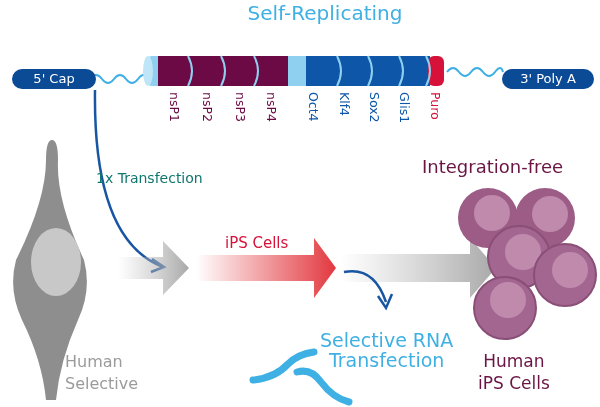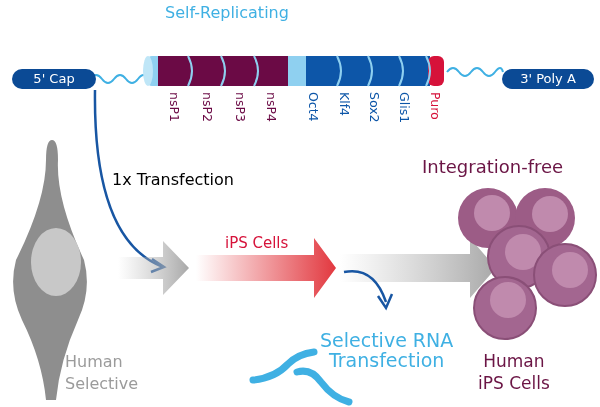--- a/index.html
+++ b/index.html
@@ -1,24 +1,24 @@
 <!DOCTYPE html>
 <html><head>
 <meta charset="utf-8">
 <style>
   html,body{margin:0;padding:0;background:#fff;}
   body{width:600px;height:407px;position:relative;overflow:hidden;font-family:"DejaVu Sans",sans-serif;}
   svg{position:absolute;left:0;top:0;}
   .t{position:absolute;white-space:nowrap;}
-  #title{left:165px;top:3px;width:320px;color:#3fb0e3;font-size:16px;line-height:20px;}
+  #title{left:165px;top:3px;width:320px;text-align:center;color:#3fb0e3;font-size:20px;line-height:20px;}
   .cap{position:absolute;background:#0b4a95;color:#fff;font-size:13px;line-height:20px;border-radius:10px;text-align:center;}
   #cap5{left:12px;top:69px;width:84px;}
   #cap3{left:502px;top:69px;width:92px;}
   .seg{position:absolute;top:92px;font-size:12.5px;transform-origin:left top;transform:rotate(90deg);}
-  #transf{left:112px;top:170px;color:#000000;font-size:16px;}
+  #transf{left:96px;top:170px;color:#0f766e;font-size:14px;}
   #ips{left:225px;top:234px;color:#d6123a;font-size:15px;}
   #integ{left:422px;top:156px;color:#6b1545;font-size:18px;}
   #hfib{left:65px;top:351px;color:#9b9b9b;font-size:16px;line-height:22px;}
   #sel{left:320px;top:330px;color:#3fb0e3;font-size:19px;line-height:20px;text-align:center;}
   #hips{left:478px;top:350px;color:#6b1545;font-size:17px;line-height:22px;text-align:center;}
 </style>
 </head>
 <body>
 
 <svg width="600" height="407" viewBox="0 0 600 407">

